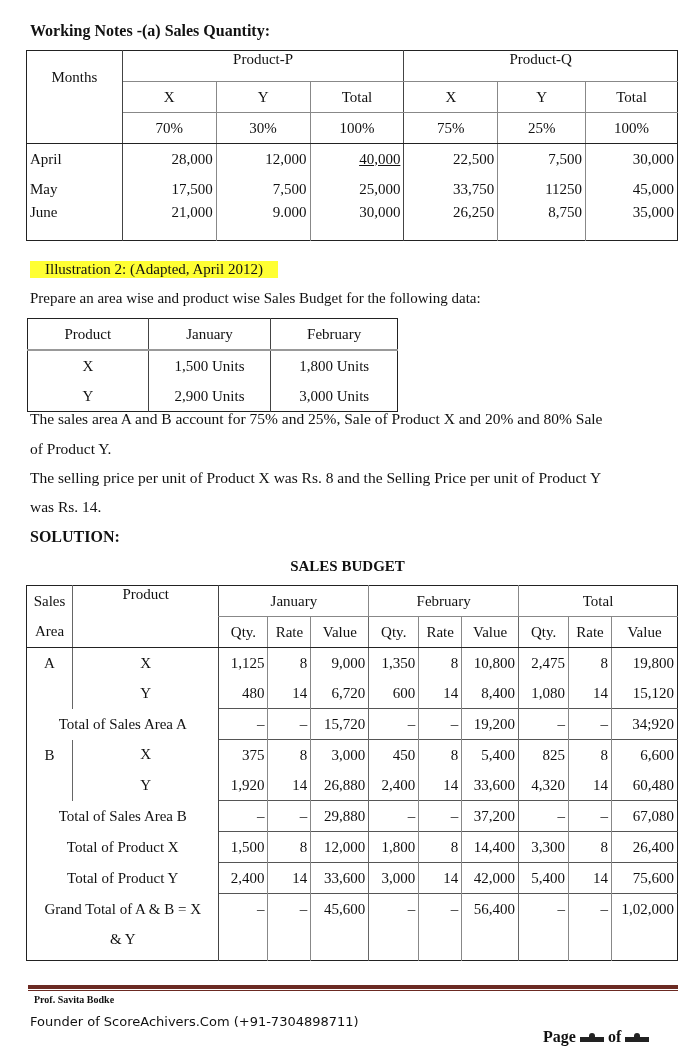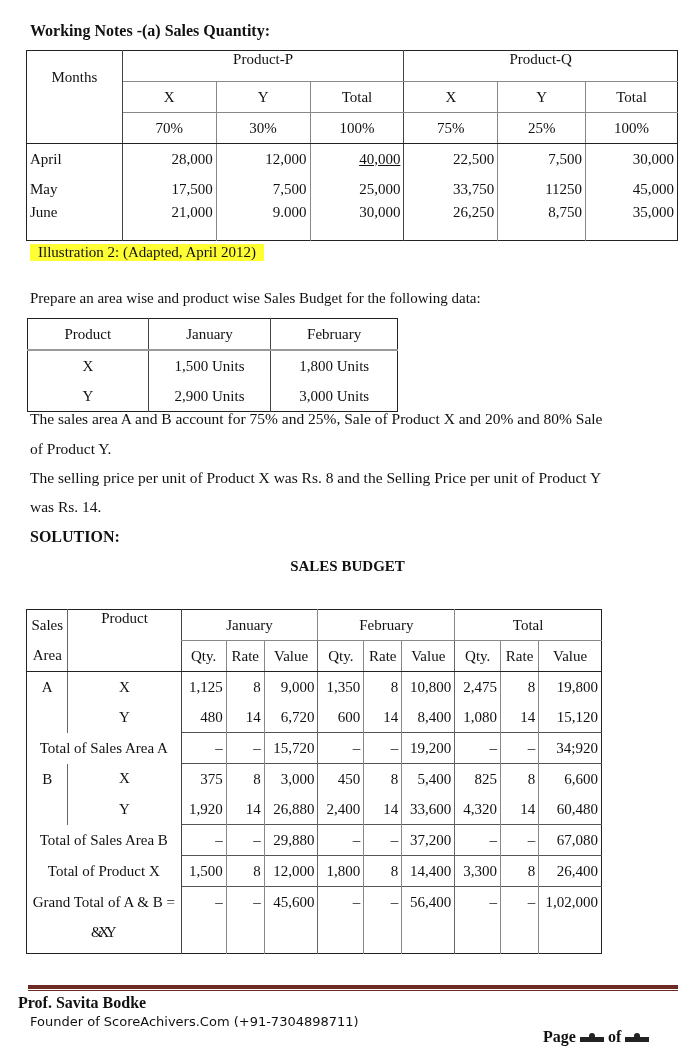--- a/index.html
+++ b/index.html
@@ -11,35 +11,35 @@
 
   
   #wn-title { left:30px; top:22px; font-weight:bold; font-size:16px; }
   #t1 { left:26px; top:50px; width:652px; border:1.5px solid #222; }
   #t1 td { height:30px; font-size:15px; }
   .c { text-align:center; }
   .r { text-align:right; padding-right:3px !important; }
   .l { text-align:left; padding-left:3px !important; }
 
   
-  #illus { left:30px; top:244px; background:#ffff33; padding:0 8px; font-size:15px; }
+  #illus { left:30px; top:261px; background:#ffff33; padding:0 15px; font-size:15px; }
   #prep { left:30px; top:290px; font-size:15px; }
   #t2 { left:27px; top:318px; width:371px; border:1.5px solid #222; }
   #t2 td { height:30px; text-align:center; font-size:15px; }
   .para { left:30px; font-size:15.5px; }
   #solution { left:30px; top:528px; font-weight:bold; font-size:16px; }
   #budget-title { left:0; width:695px; top:558px; text-align:center; font-weight:bold; font-size:15px; }
 
-  #t3 { left:26px; top:609px; width:576px; border:1.5px solid #222; }
+  #t3 { left:26px; top:585px; width:652px; border:1.5px solid #222; }
   #t3 td { height:30px; font-size:15px; }
 
   
   #footer-rule { left:28px; top:985px; width:650px; height:4px; background:#6b2a22; }
   #footer-rule2 { left:28px; top:990px; width:650px; height:1px; background:#6b2a22; }
-  #author { left:18px; top:994px; font-weight:bold; font-size:16px; }
+  #author { left:34px; top:994px; font-weight:bold; font-size:10px; }
   #founder { left:30px; top:1014px; font-family:"DejaVu Sans", sans-serif; font-size:13px; }
   #page { left:543px; top:1028px; font-weight:bold; font-size:16px; }
   .pg-icon { display:inline-block; width:24px; height:12px; vertical-align:middle; position:relative; }
   .pg-icon::before { content:""; position:absolute; left:0; right:0; top:5px; height:5px; background:#222; }
   .pg-icon::after { content:""; position:absolute; left:9px; top:1px; width:6px; height:5px; background:#222; border-radius:3px 3px 0 0; }
 </style>
 </head>
 <body>
 
 <div class="abs" id="wn-title">Working Notes  -(a)  Sales Quantity:</div>
@@ -263,20 +263,32 @@
         <td class="r" style="border-top: 1px solid rgb(85, 85, 85); border-right: 1px solid rgb(136, 136, 136);">8</td>
         <td class="r" style="border-top: 1px solid rgb(85, 85, 85); border-right: 1px solid rgb(102, 102, 102);">12,000</td>
         <td class="r" style="border-top: 1px solid rgb(85, 85, 85); border-right: 1px solid rgb(136, 136, 136);">1,800</td>
         <td class="r" style="border-top: 1px solid rgb(85, 85, 85); border-right: 1px solid rgb(136, 136, 136);">8</td>
         <td class="r" style="border-top: 1px solid rgb(85, 85, 85); border-right: 1px solid rgb(102, 102, 102);">14,400</td>
         <td class="r" style="border-top: 1px solid rgb(85, 85, 85); border-right: 1px solid rgb(136, 136, 136);">3,300</td>
         <td class="r" style="border-top: 1px solid rgb(85, 85, 85); border-right: 1px solid rgb(136, 136, 136);">8</td>
         <td class="r" style="border-top: 1px solid rgb(85, 85, 85);">26,400</td>
       </tr>
       <tr>
+        <td colspan="2" class="c">Total of Product Y</td>
+        <td class="r" style="border-top: 1px solid rgb(85, 85, 85); border-left: 1px solid rgb(68, 68, 68); border-right: 1px solid rgb(136, 136, 136);">2,400</td>
+        <td class="r" style="border-top: 1px solid rgb(85, 85, 85); border-right: 1px solid rgb(136, 136, 136);">14</td>
+        <td class="r" style="border-top: 1px solid rgb(85, 85, 85); border-right: 1px solid rgb(102, 102, 102);">33,600</td>
+        <td class="r" style="border-top: 1px solid rgb(85, 85, 85); border-right: 1px solid rgb(136, 136, 136);">3,000</td>
+        <td class="r" style="border-top: 1px solid rgb(85, 85, 85); border-right: 1px solid rgb(136, 136, 136);">14</td>
+        <td class="r" style="border-top: 1px solid rgb(85, 85, 85); border-right: 1px solid rgb(102, 102, 102);">42,000</td>
+        <td class="r" style="border-top: 1px solid rgb(85, 85, 85); border-right: 1px solid rgb(136, 136, 136);">5,400</td>
+        <td class="r" style="border-top: 1px solid rgb(85, 85, 85); border-right: 1px solid rgb(136, 136, 136);">14</td>
+        <td class="r" style="border-top: 1px solid rgb(85, 85, 85);">75,600</td>
+      </tr>
+      <tr>
         <td colspan="2" class="c" style="vertical-align: top; padding-bottom: 6px;">
           <div style="height: 30px; line-height: 30px;">Grand Total of A &amp; B = X</div>
           <div style="height: 30px; line-height: 30px;">&amp; Y</div>
         </td>
         <td class="r" style="border-top: 1px solid rgb(85, 85, 85); border-left: 1px solid rgb(68, 68, 68); border-right: 1px solid rgb(136, 136, 136); vertical-align: top; line-height: 30px;">–</td>
         <td class="r" style="border-top: 1px solid rgb(85, 85, 85); border-right: 1px solid rgb(136, 136, 136); vertical-align: top; line-height: 30px;">–</td>
         <td class="r" style="border-top: 1px solid rgb(85, 85, 85); border-right: 1px solid rgb(102, 102, 102); vertical-align: top; line-height: 30px;">45,600</td>
         <td class="r" style="border-top: 1px solid rgb(85, 85, 85); border-right: 1px solid rgb(136, 136, 136); vertical-align: top; line-height: 30px;">–</td>
         <td class="r" style="border-top: 1px solid rgb(85, 85, 85); border-right: 1px solid rgb(136, 136, 136); vertical-align: top; line-height: 30px;">–</td>
         <td class="r" style="border-top: 1px solid rgb(85, 85, 85); border-right: 1px solid rgb(102, 102, 102); vertical-align: top; line-height: 30px;">56,400</td>

